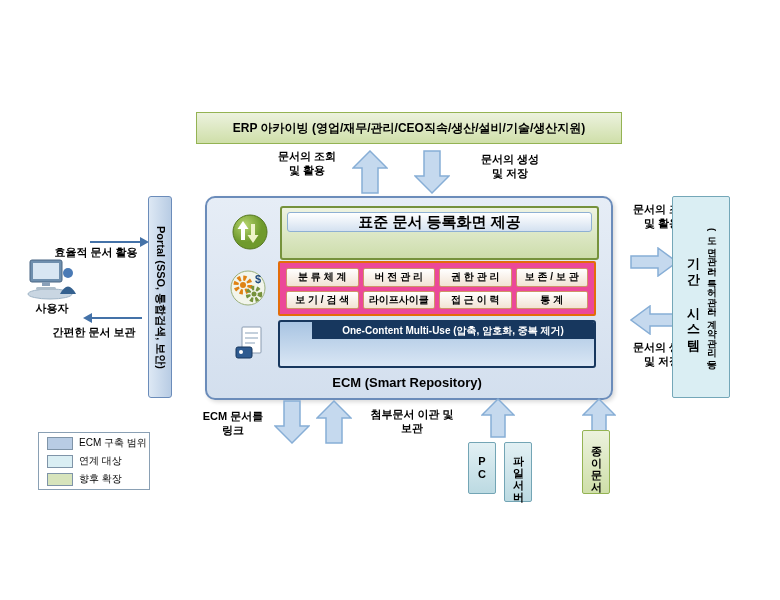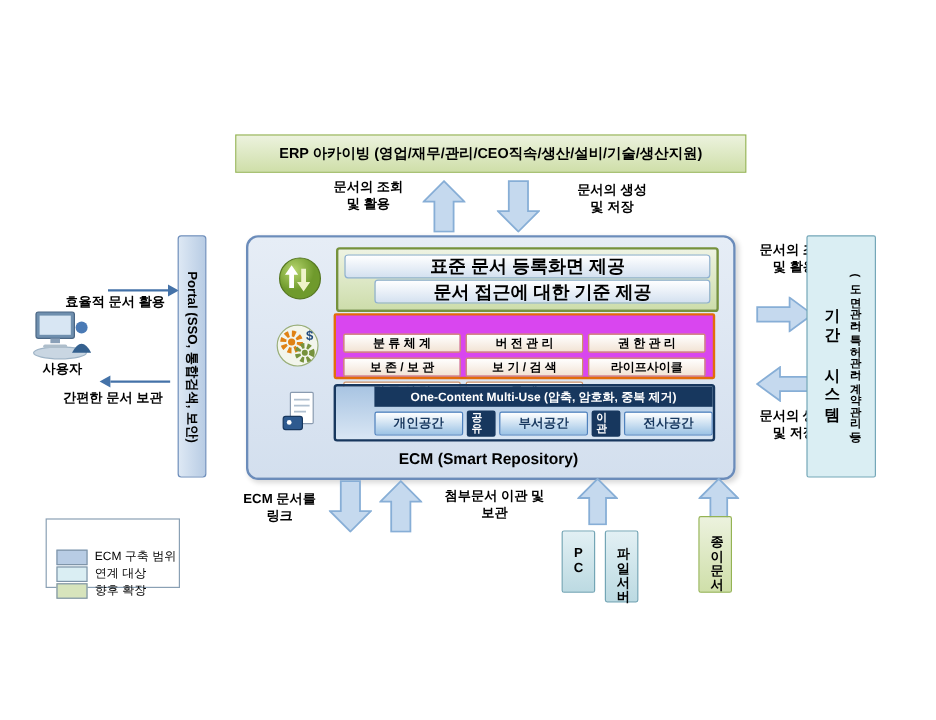--- a/index.html
+++ b/index.html
@@ -13,22 +13,22 @@
   .erp-box{background:linear-gradient(#ecf2de,#cfdfa9);border:1px solid #94b353;
            border-radius:0;font-size:12px;font-weight:bold;}
 
   .main-box{background:linear-gradient(#e6edf6,#d3dfee);border:2px solid #6b8cba;border-radius:10px;
             box-shadow:2px 2px 4px rgba(0,0,0,0.15);}
 
   .green-sec{background:linear-gradient(#eef3e2,#cdddab);border:2px solid #76923c;border-radius:3px;}
   .std-bar{background:linear-gradient(#ffffff,#d4e1f0);border:1px solid #8eb0d3;border-radius:3px;
            font-size:15px;font-weight:bold;}
 
-  .orange-sec{background:#d946ef;border:2px solid #e36c0a;border-radius:2px;
-              display:grid;grid-template-columns:repeat(3,1fr);gap:4px;padding:15px 6px;box-sizing:border-box;}
+  .orange-sec{background:#ec4899;border:2px solid #e36c0a;border-radius:2px;
+              display:grid;grid-template-columns:repeat(4,1fr);gap:4px;padding:5px 6px;box-sizing:border-box;}
   .feat-cell{background:linear-gradient(#ffffff,#f2e3d4);border:1px solid #cf9368;border-radius:2px;
              font-size:10px;font-weight:bold;display:flex;align-items:center;justify-content:center;}
 
   .blue-sec{border:2px solid #17375e;border-radius:3px;background:linear-gradient(#a8c4e2,#d9e6f4);
             box-sizing:border-box;overflow:hidden;padding-left:32px;}
   .blue-head{background:#17375e;color:#fff;font-size:10px;font-weight:bold;height:17px;}
   .blue-body{display:flex;align-items:center;justify-content:center;gap:3px;height:27px;}
   .space-box{width:80px;height:18px;background:linear-gradient(#ffffff,#9cc3e5);border:1px solid #4f81bd;
              border-radius:2px;color:#17375e;font-size:10.5px;font-weight:bold;
              display:flex;align-items:center;justify-content:center;}
@@ -45,21 +45,21 @@
   .vtxt-main{writing-mode:vertical-rl;text-orientation:upright;font-size:13px;font-weight:bold;letter-spacing:3px;}
   .vtxt-sub{writing-mode:vertical-rl;text-orientation:mixed;font-size:9.5px;font-weight:bold;}
 
   .groupware-box{background:linear-gradient(#e2f0f4,#bcdae2);border:1px solid #73a5b5;border-radius:2px;
                  font-size:12px;font-weight:bold;}
   .src-box{border-radius:2px;display:flex;align-items:center;justify-content:center;}
   .src-box span{writing-mode:vertical-rl;text-orientation:upright;font-size:11px;font-weight:bold;letter-spacing:1px;}
   .src-cyan{background:linear-gradient(#e2f0f4,#bcdae2);border:1px solid #73a5b5;}
   .src-green{background:linear-gradient(#ecf2de,#cfdfa9);border:1px solid #94b353;}
 
-  .legend-box{border:1px solid #8aa0b4;background:#fff;padding:24px 8px;box-sizing:border-box;
+  .legend-box{border:1px solid #8aa0b4;background:#fff;padding:3px 8px;box-sizing:border-box;
               display:flex;flex-direction:column;justify-content:space-between;}
   .legend-row{display:flex;align-items:center;gap:6px;}
   .legend-swatch{width:24px;height:11px;border:1px solid #7f94a8;flex:0 0 auto;}
   .legend-label{font-size:10px;white-space:nowrap;}
 </style>
 </head>
 <body>
 
 <div class="stage">
 
@@ -130,42 +130,34 @@
     <rect x="9" y="2" width="19" height="26" rx="1" fill="#ffffff" stroke="#8a9bb0"></rect>
     <line x1="12" y1="8" x2="25" y2="8" stroke="#b0c0d0" stroke-width="1.5"></line>
     <line x1="12" y1="13" x2="25" y2="13" stroke="#b0c0d0" stroke-width="1.5"></line>
     <line x1="12" y1="18" x2="22" y2="18" stroke="#b0c0d0" stroke-width="1.5"></line>
     <rect x="3" y="22" width="16" height="11" rx="2" fill="#2e5a8f" stroke="#17375e"></rect>
     <circle cx="8" cy="27" r="2" fill="#fff"></circle>
   </svg>
 
   <div class="abs green-sec" style="left:280px;top:206px;width:315px;height:50px;"></div>
   <div class="abs ctr std-bar" style="left:287px;top:212px;width:303px;height:18px;">표준 문서 등록화면 제공</div>
-  <div class="abs ctr std-bar" style="left:312px;top:233px;width:278px;height:18px;">문서 접근에 대한 기준 제공</div>
 
   <div class="abs orange-sec" style="left:278px;top:261px;width:318px;height:55px;">
     <div class="feat-cell">분 류 체 계</div>
     <div class="feat-cell">버 전 관 리</div>
     <div class="feat-cell">권 한 관 리</div>
     <div class="feat-cell">보 존 / 보 관</div>
     <div class="feat-cell">보 기 / 검 색</div>
     <div class="feat-cell">라이프사이클</div>
     <div class="feat-cell">접 근 이 력</div>
     <div class="feat-cell">통  계</div>
   </div>
 
   <div class="abs blue-sec" style="left:278px;top:320px;width:318px;height:48px;">
     <div class="ctr blue-head">One-Content Multi-Use (압축, 암호화, 중복 제거)</div>
-    <div class="blue-body">
-      <div class="space-box">개인공간</div>
-      <div class="chip">공유</div>
-      <div class="space-box">부서공간</div>
-      <div class="chip">이관</div>
-      <div class="space-box">전사공간</div>
-    </div>
   </div>
 
   <div class="abs ctr ecm-title" style="left:205px;top:372px;width:404px;height:20px;">ECM (Smart Repository)</div>
 
   <div class="abs ctr lbl pre" style="left:626px;top:202px;width:72px;height:30px;">문서의 조회
 및 활용</div>
   <svg class="abs" style="left:630px;top:247px;" width="48" height="30" viewBox="0 0 48 30">
     <polygon points="1,9 28,9 28,1 47,15 28,29 28,21 1,21" fill="#c5d9ee" stroke="#87aed6" stroke-width="1.5"></polygon>
   </svg>
   <svg class="abs" style="left:630px;top:305px;" width="48" height="30" viewBox="0 0 48 30">

